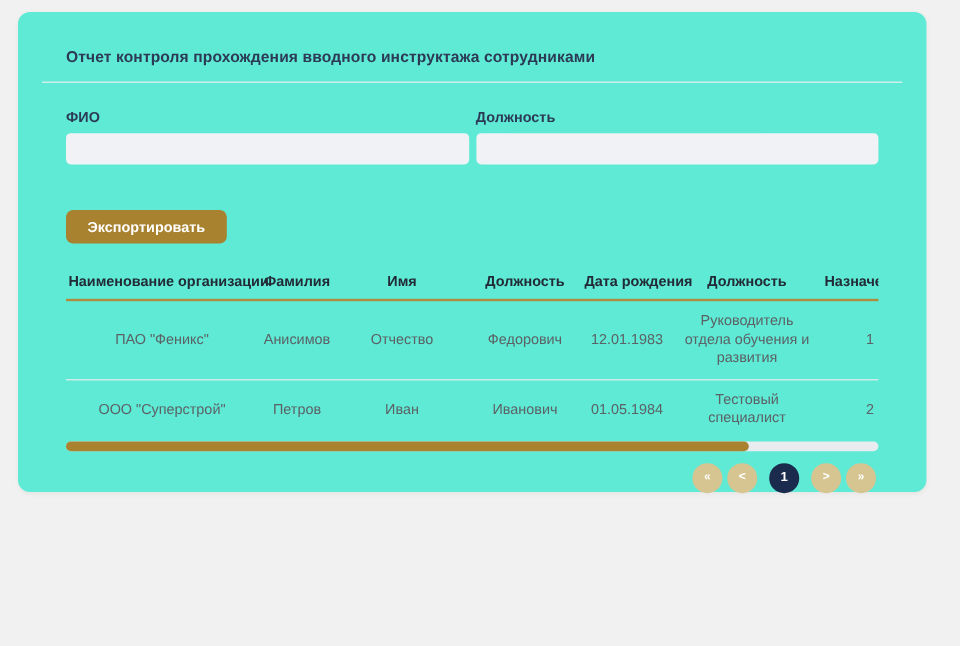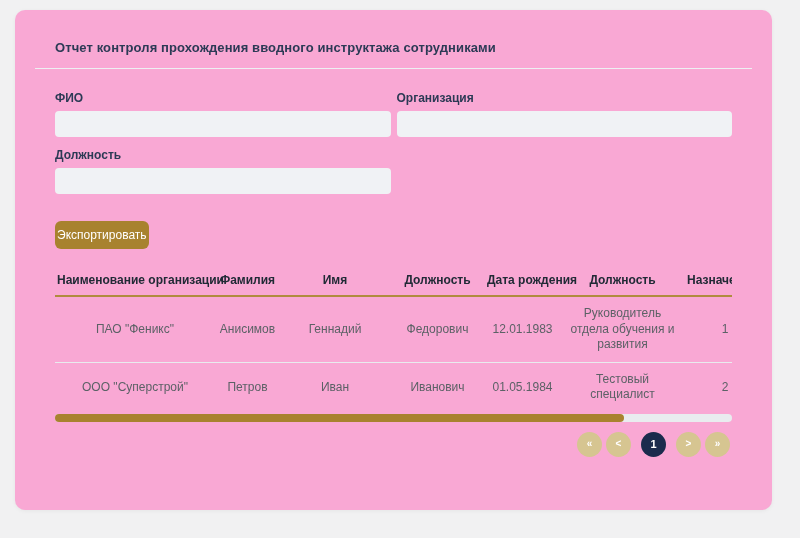--- a/index.html
+++ b/index.html
@@ -5,40 +5,40 @@
   * { margin:0; padding:0; box-sizing:border-box; }
   html,body { width:800px; height:538px; }
   body {
     background:#f1f1f2;
     font-family:"Liberation Sans", sans-serif;
     position:relative;
     overflow:hidden;
   }
   .card {
     position:absolute; left:15px; top:10px;
-    width:757px; height:500px;
-    background:#f9a8d4; border-radius:10px;
+    width:757px; height:400px;
+    background:#5eead4; border-radius:10px;
     box-shadow:0 1px 4px rgba(0,0,0,0.05);
   }
   .card-header { margin:0 20px; padding:30px 20px 13px; border-bottom:1px solid #edf0f2; }
   .page-title { font-size:13px; font-weight:bold; color:#2c3a55; letter-spacing:.1px; }
   .card-body { padding:22px 40px 0 40px; }
 
   .filters { display:grid; grid-template-columns:1fr 1fr; column-gap:6px; row-gap:11px; }
   .filter-label { font-size:12px; font-weight:bold; color:#2c3a55; margin-bottom:6px; }
   .filter-input {
     width:100%; height:26px; background:#f0f2f5; border:none; outline:none;
     border-radius:4px; font-size:12px; color:#333; padding:0 8px;
     font-family:"Liberation Sans", sans-serif;
   }
 
   .export-btn {
     margin-top:27px; display:inline-block;
     background:#a8822f; color:#ffffff; border:none; border-radius:6px;
-    font-size:12px; font-weight:normal; padding:7px 2px; cursor:pointer;
+    font-size:12px; font-weight:bold; padding:7px 18px; cursor:pointer;
     font-family:"Liberation Sans", sans-serif;
   }
 
   .table-wrap { margin-top:20px; width:677px; overflow:hidden; }
   table { border-collapse:collapse; table-layout:fixed; width:710px; }
   col.c1{width:160px} col.c2{width:65px} col.c3{width:110px} col.c4{width:95px}
   col.c5{width:75px} col.c6{width:125px} col.c7{width:80px}
   th {
     font-size:12px; font-weight:bold; color:#212a36; text-align:center;
     padding:4px 2px 8px; white-space:nowrap; border-bottom:2px solid #b08c3e;
@@ -72,24 +72,20 @@
   </div>
 
   <div class="card-body">
 
     <div class="filters">
       <div>
         <div class="filter-label">ФИО</div>
         <input class="filter-input" type="text" value="" style="">
       </div>
       <div>
-        <div class="filter-label">Организация</div>
-        <input class="filter-input" type="text" value="" style="">
-      </div>
-      <div>
         <div class="filter-label">Должность</div>
         <input class="filter-input" type="text" value="" style="">
       </div>
       <div></div>
     </div>
 
     <button class="export-btn">Экспортировать</button>
 
     <div class="table-wrap">
       <table>
@@ -110,21 +106,21 @@
             <th>Должность</th>
             <th>Дата рождения</th>
             <th>Должность</th>
             <th>Назначено курсов</th>
           </tr>
         </thead>
         <tbody>
           <tr>
             <td>ПАО "Феникс"</td>
             <td>Анисимов</td>
-            <td>Геннадий</td>
+            <td>Отчество</td>
             <td>Федорович</td>
             <td>12.01.1983</td>
             <td>Руководитель отдела обучения и развития</td>
             <td>1</td>
           </tr>
           <tr>
             <td>ООО "Суперстрой"</td>
             <td>Петров</td>
             <td>Иван</td>
             <td>Иванович</td>

